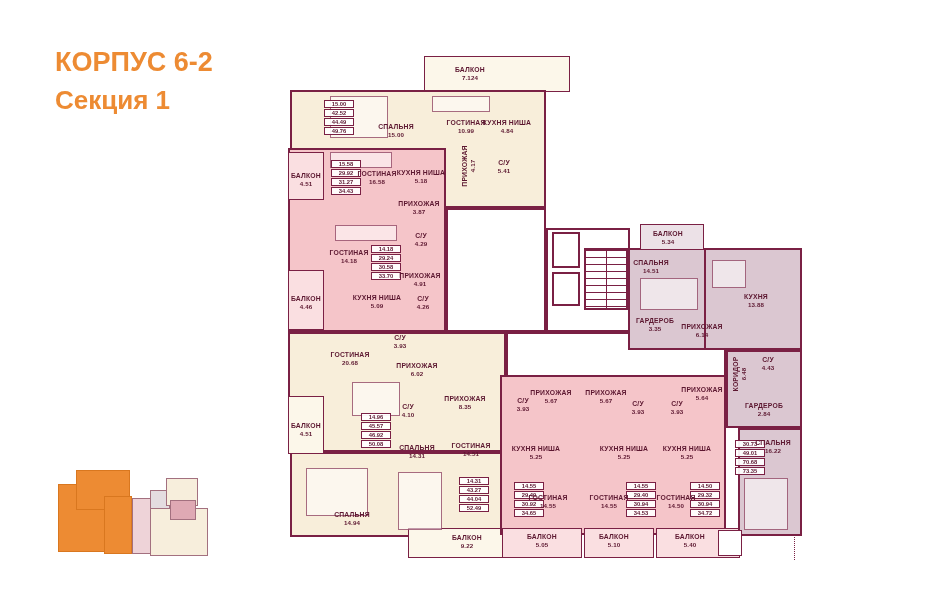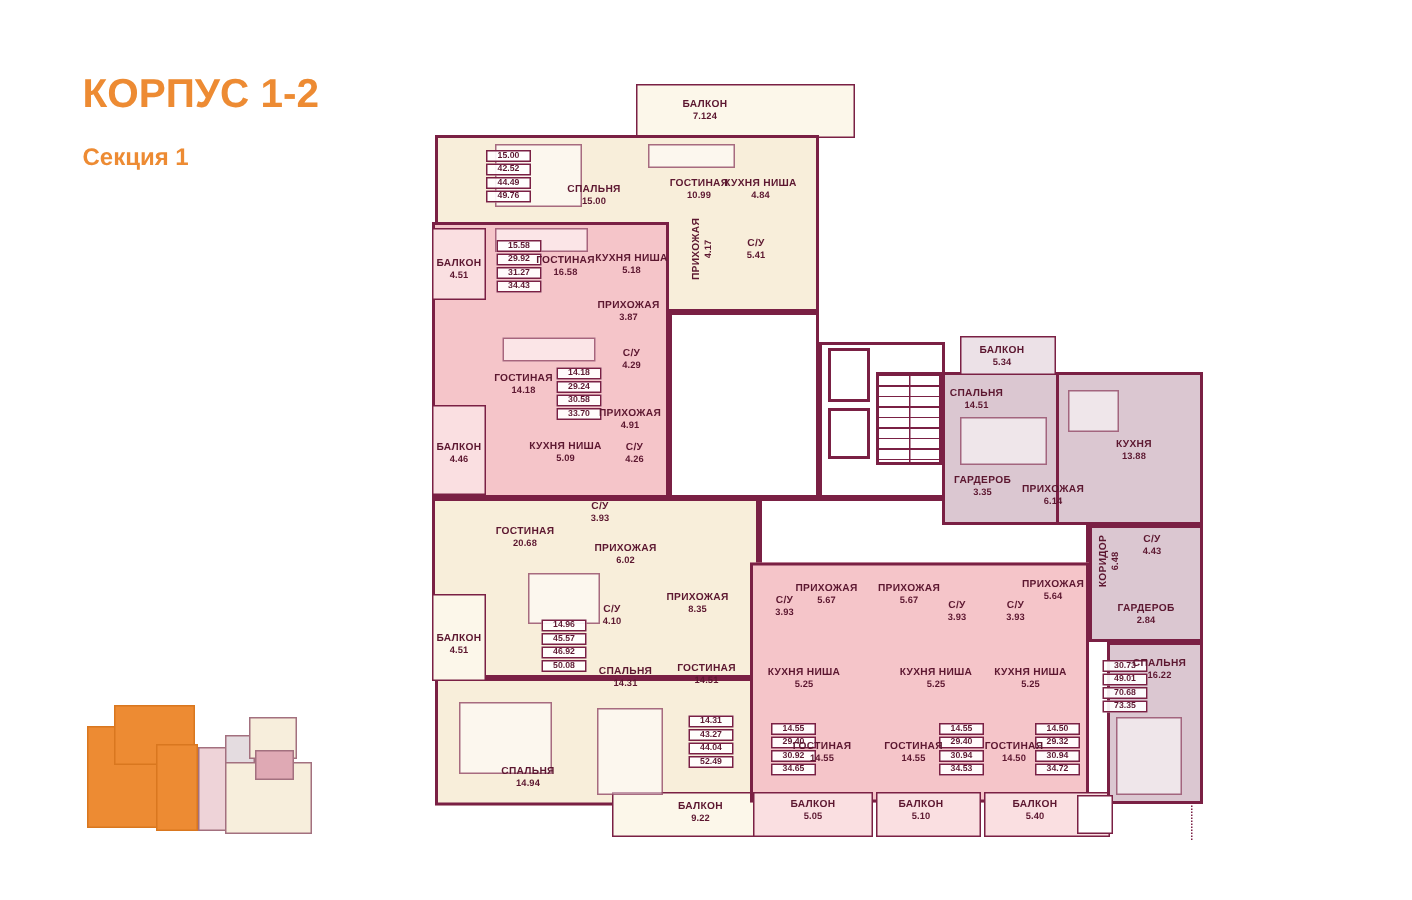--- a/index.html
+++ b/index.html
@@ -1,20 +1,20 @@
 <!DOCTYPE html>
 <html style="--wall: #7a2044; --label: #5c1730; --orange: #ED8B33;"><head>
 <meta charset="utf-8">
 <style>
   html,body{margin:0;padding:0;}
   body{width:941px;height:600px;overflow:hidden;background:#ffffff;position:relative;
        font-family:"Liberation Sans",sans-serif;}
   .header{position:absolute;left:55px;top:46px;line-height:1.25;}
   .t1{font-size:27px;font-weight:bold;color:var(--orange);}
-  .t2{font-size:16px;font-weight:bold;color:var(--orange);margin-top:16px;}
+  .t2{font-size:26px;font-weight:bold;color:var(--orange);margin-top:4px;}
   .t3{font-size:17px;font-weight:bold;color:#20203a;margin-top:4px;}
   #plan,#minimap{position:absolute;left:0;top:0;width:941px;height:600px;}
   .slab{position:absolute;box-sizing:border-box;border:2px solid var(--wall);}
   .slab.thin{border-width:1px;}
   .room-label{position:absolute;transform:translate(-50%,-50%);text-align:center;
       color:var(--label);font-weight:bold;font-size:6.8px;letter-spacing:.2px;white-space:nowrap;line-height:1.35;}
   .room-label .area{font-size:6.2px;letter-spacing:.1px;}
   .room-label.vert{transform:translate(-50%,-50%) rotate(-90deg);}
   .stat{position:absolute;display:flex;flex-direction:column;gap:1px;}
   .stat-row{box-sizing:border-box;width:30px;height:8px;border:1px solid var(--wall);
@@ -24,21 +24,21 @@
       background:rgba(255,255,255,.55);}
   .stairs{position:absolute;box-sizing:border-box;border:2px solid var(--wall);}
   .stairs .mid{position:absolute;left:50%;top:0;width:1px;height:100%;background:var(--wall);}
   .dotted{position:absolute;border-left:1px dotted #7a2044;}
   .mini{position:absolute;box-sizing:border-box;}
 </style>
 </head>
 <body>
 
 <div class="header">
-  <div class="t1">КОРПУС 1-2</div>
+  <div class="t1">КОРПУС 6-2</div>
   <div class="t2">Секция 1</div>
 </div>
 
 <div id="plan">
     <div class="slab thin" style="left: 424px; top: 56px; width: 146px; height: 36px; background: rgb(252, 247, 234);"></div>
     <div class="slab" style="left: 290px; top: 90px; width: 256px; height: 118px; background: rgb(248, 238, 218);"></div>
     <div class="slab" style="left: 288px; top: 148px; width: 158px; height: 184px; background: rgb(245, 197, 201);"></div>
     <div class="slab" style="left: 288px; top: 332px; width: 218px; height: 120px; background: rgb(248, 238, 218);"></div>
     <div class="slab" style="left: 290px; top: 452px; width: 216px; height: 85px; background: rgb(248, 238, 218);"></div>
     <div class="slab thin" style="left: 288px; top: 152px; width: 36px; height: 48px; background: rgb(250, 223, 225);"></div>

